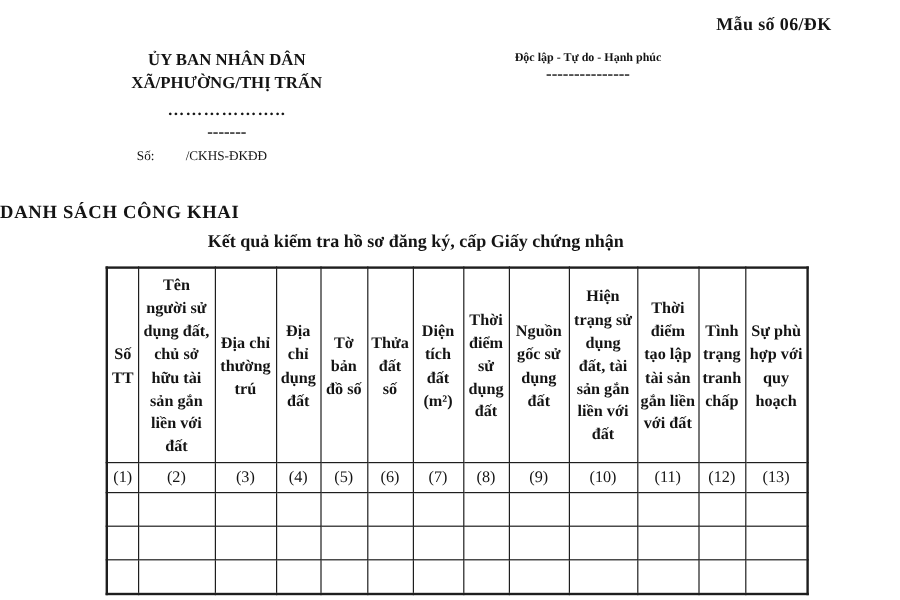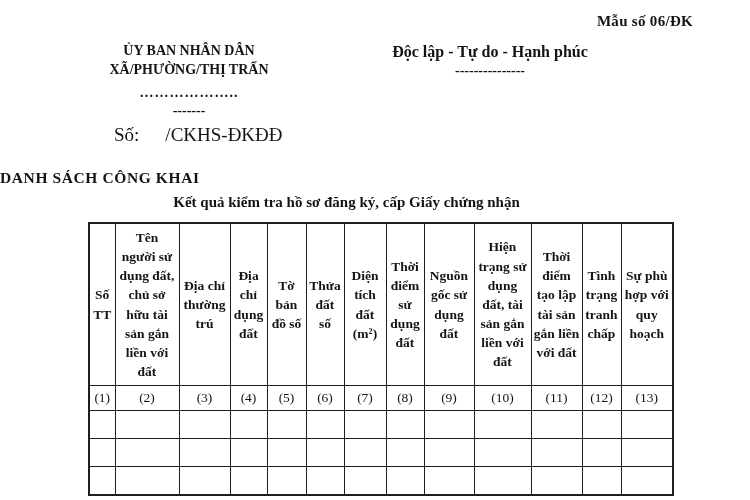--- a/index.html
+++ b/index.html
@@ -54,28 +54,28 @@
     left: 325px;
     width: 330px;
     text-align: center;
     line-height: 1.3;
   }
   .national-block .nation-line1 {
     font-size: 14.5px;
     font-weight: bold;
   }
   .national-block .nation-line2 {
-    font-size: 16px;
+    font-size: 10px;
     font-weight: bold;
   }
   .so-line {
     position: absolute;
     top: 124px;
     left: 114px;
-    font-size: 19px;
+    font-size: 11px;
   }
   .so-line .so-value {
     margin-left: 26px;
   }
   .list-title {
     position: absolute;
     top: 169px;
     left: 0;
     width: 750px;
     text-align: left;

